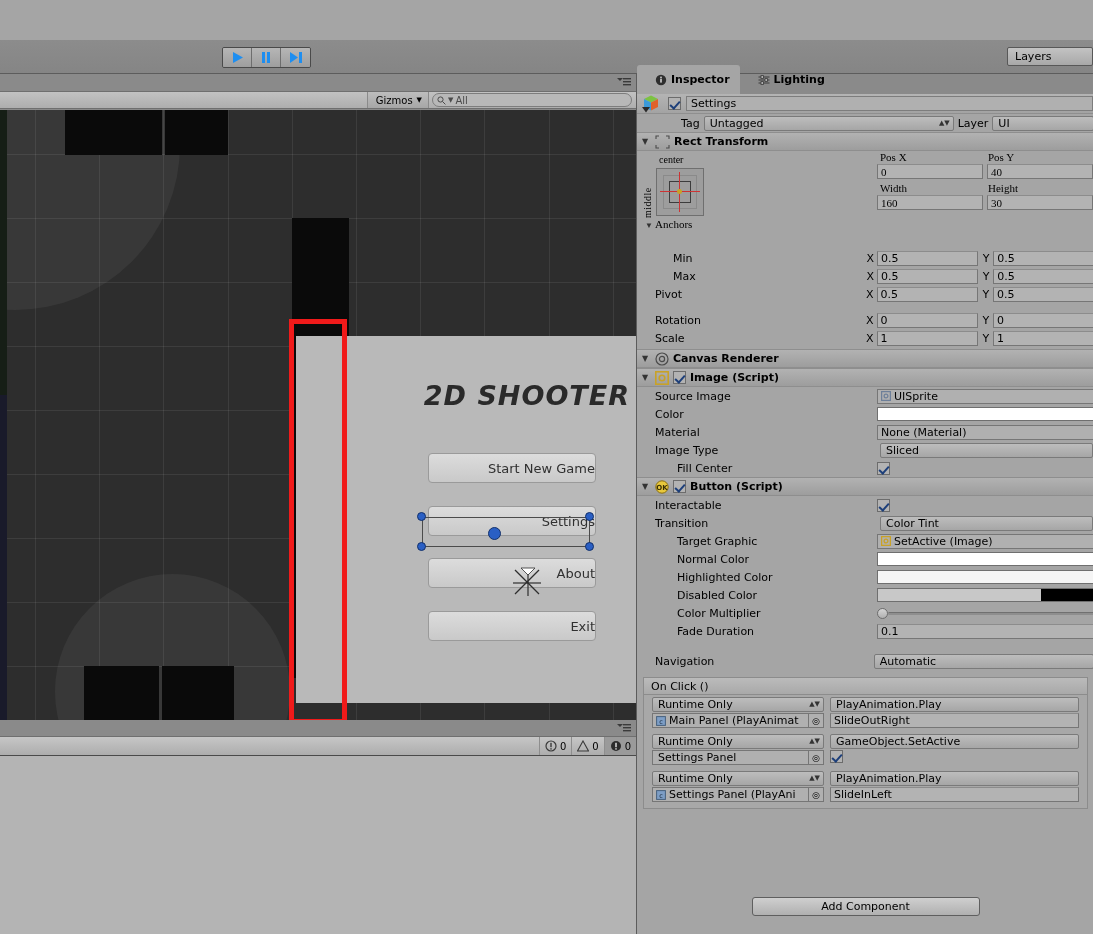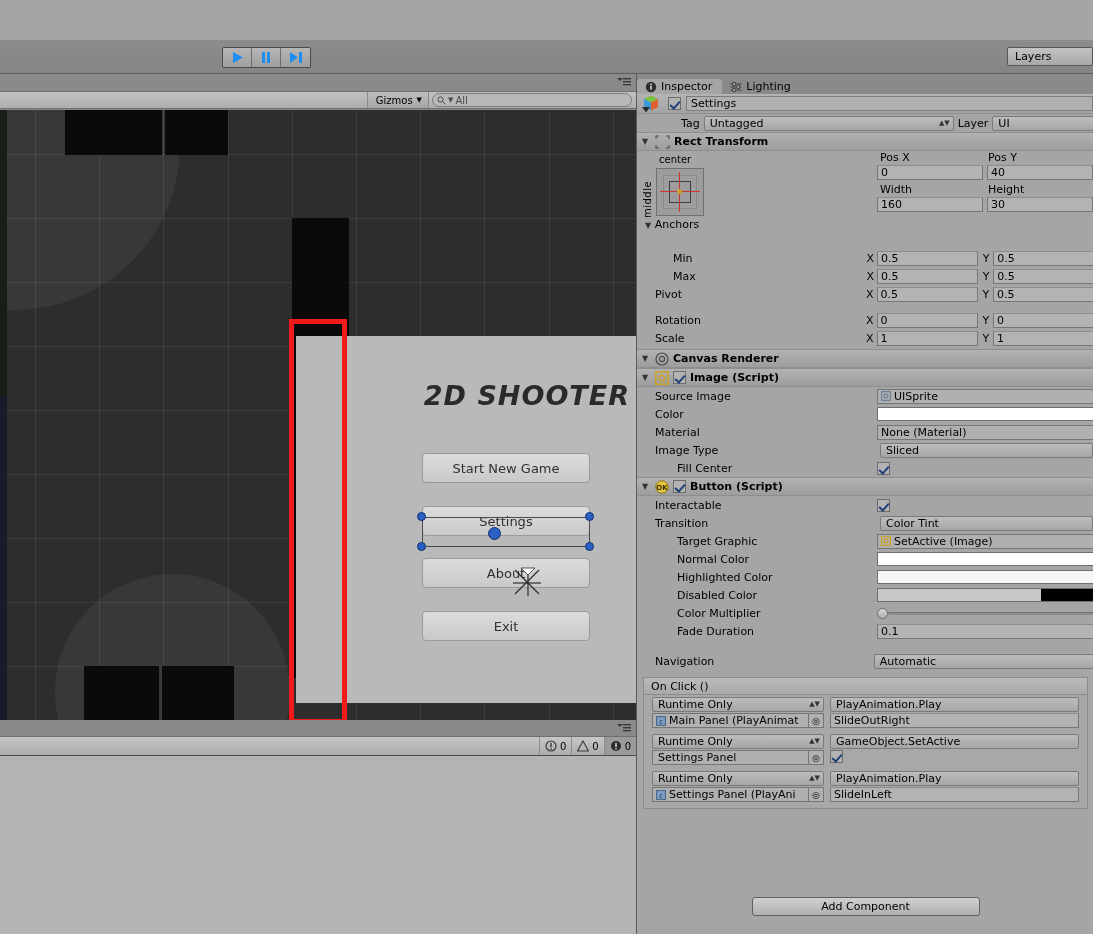--- a/index.html
+++ b/index.html
@@ -108,24 +108,24 @@
     position:absolute; left:296px; top:226px; width:340px; height:367px;
     background:#b9b9b9;
   }
   .title-2d {
     position:absolute; right:6px; top:44px;
     font-size:27px; font-weight:bold; font-style:italic;
     letter-spacing:1px; color:#2a2a2a;
     font-family:"DejaVu Sans", sans-serif;
   }
   .mbtn {
-    position:absolute; left:126px; width:168px; height:30px;
+    position:absolute; left:132px; width:168px; height:30px;
     background:linear-gradient(#dcdcdc,#c9c9c9);
     border:1px solid #9a9a9a; border-radius:4px;
-    display:flex; align-items:center; justify-content:center;
+    display:flex; align-items:center; justify-content:flex-end;
     font-size:13px; color:#303030;
   }
   .sel-outline {
     position:absolute; left:126px; top:181px; width:168px; height:30px;
     border:1px solid #4b4b4b;
   }
   .handle {
     position:absolute; width:9px; height:9px; border-radius:50%;
     background:#2a5fc4; border:1px solid #13316b;
   }
@@ -169,23 +169,24 @@
     position:absolute; left:636px; top:74px; width:457px; height:860px;
     background:#a5a5a5;
     border-left:1px solid #5c5c5c;
   }
   .insp-tabs {
     position:absolute; left:0; top:0; width:457px; height:20px;
     background:#8a8a8a;
     display:flex; align-items:flex-end;
   }
   .insp-tab {
-    height:15px; padding:0 10px 0 8px;
+    height:29px; padding:0 10px 0 18px;
     display:flex; align-items:center; gap:4px;
     font-size:11px;
+    font-weight:bold;
   }
   .insp-tab.active {
     background:#a5a5a5;
     border-top-left-radius:3px; border-top-right-radius:3px;
   }
   .insp-body {
     position:absolute; left:0; top:20px; width:457px; height:840px;
     background:#a5a5a5; overflow:hidden;
   }
 
@@ -514,21 +515,21 @@
           <g fill="none" stroke="#4b4b4b" stroke-width="1.1">
             <path d="M1 4 L1 1 L4 1"></path>
               <path d="M11 1 L14 1 L14 4"></path>
             <path d="M14 10 L14 13 L11 13"></path>
               <path d="M4 13 L1 13 L1 10"></path>
           </g>
         </svg>
         <span>Rect Transform</span>
       </div>
 
-      <div style="position:relative; height:98px;">
+      <div style="position:relative; height:98px;font-family:Liberation Serif, serif;">
         <div style="position:absolute; left:22px; top:3px; font-size:10px">center</div>
         <div class="vert-text" style="position:absolute; left:5px; top:19px; height:48px;">middle</div>
         <div style="position:absolute; left:19px; top:17px; width:48px; height:48px; background:#9d9d9d; border:1px solid #6f6f6f;">
           <div style="position:absolute; left:6px; top:6px; right:6px; bottom:6px; border:1px solid #8a8a8a;"></div>
           <div style="position:absolute; left:12px; top:12px; width:22px; height:22px; border:1px solid #3c3c3c;"></div>
           <div style="position:absolute; left:22px; top:3px; width:1px; height:40px; background:#c33;"></div>
           <div style="position:absolute; left:3px; top:22px; height:1px; width:40px; background:#c33;"></div>
           <div style="position:absolute; left:20px; top:20px; width:5px; height:5px; background:#c9a227; border-radius:50%;"></div>
         </div>
 

